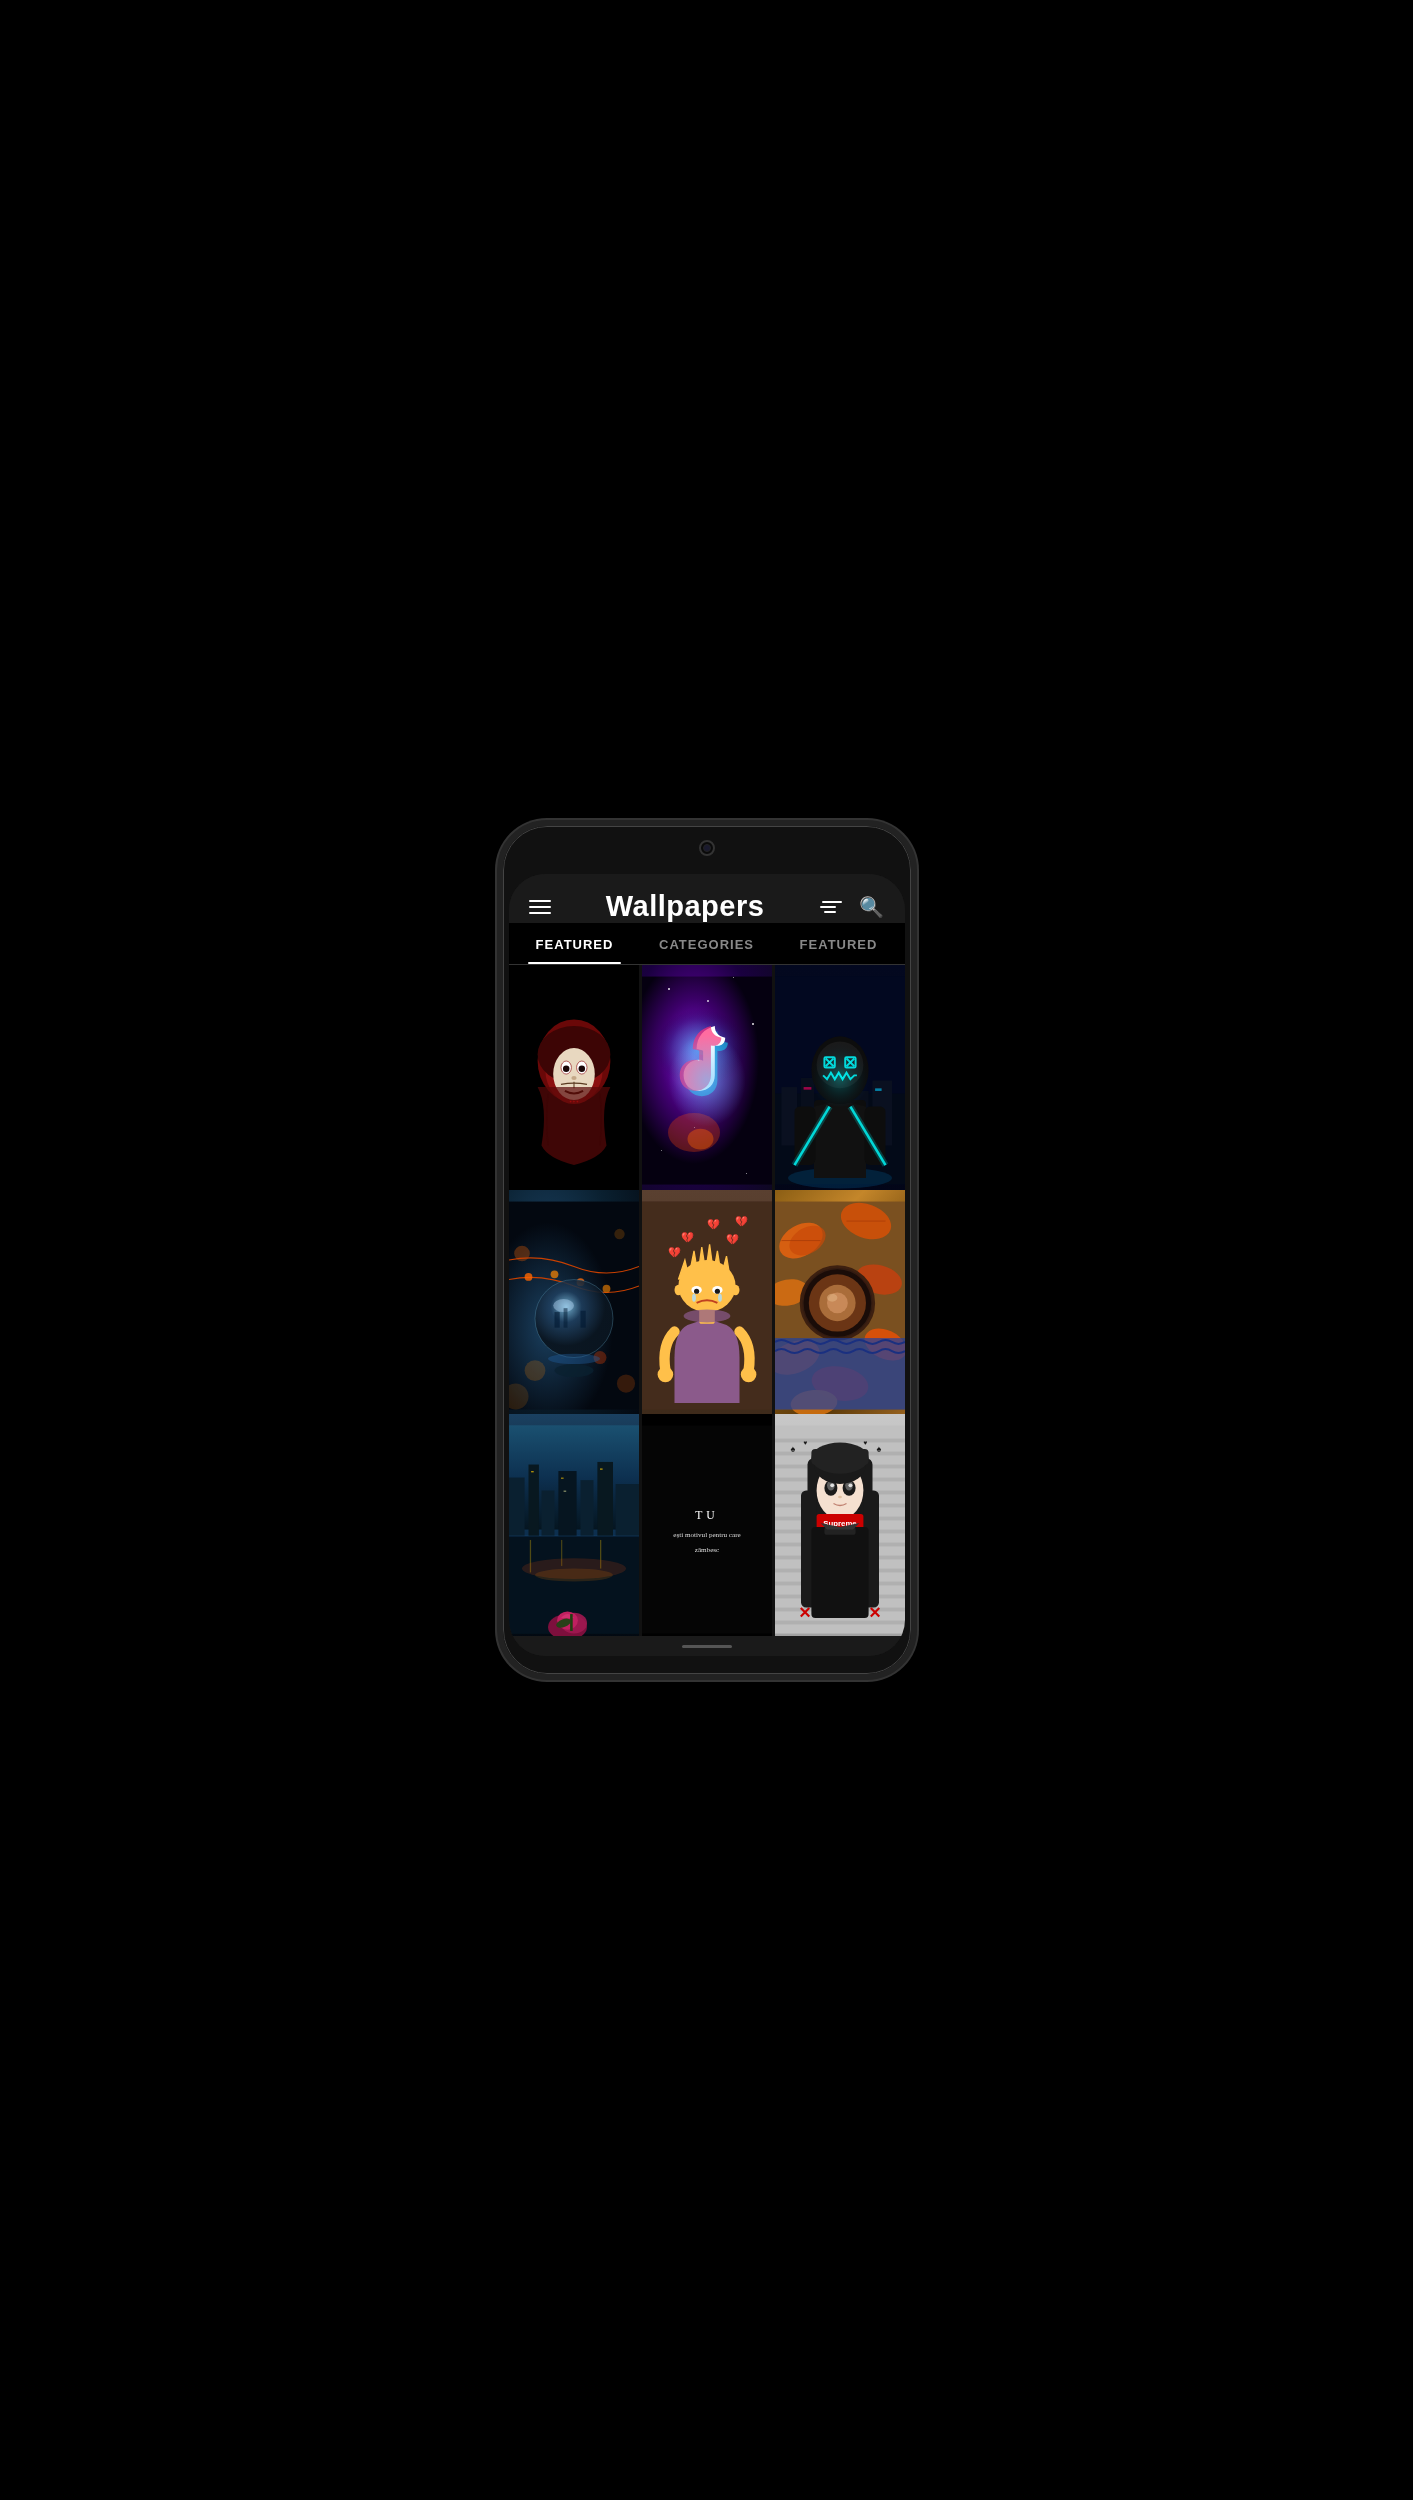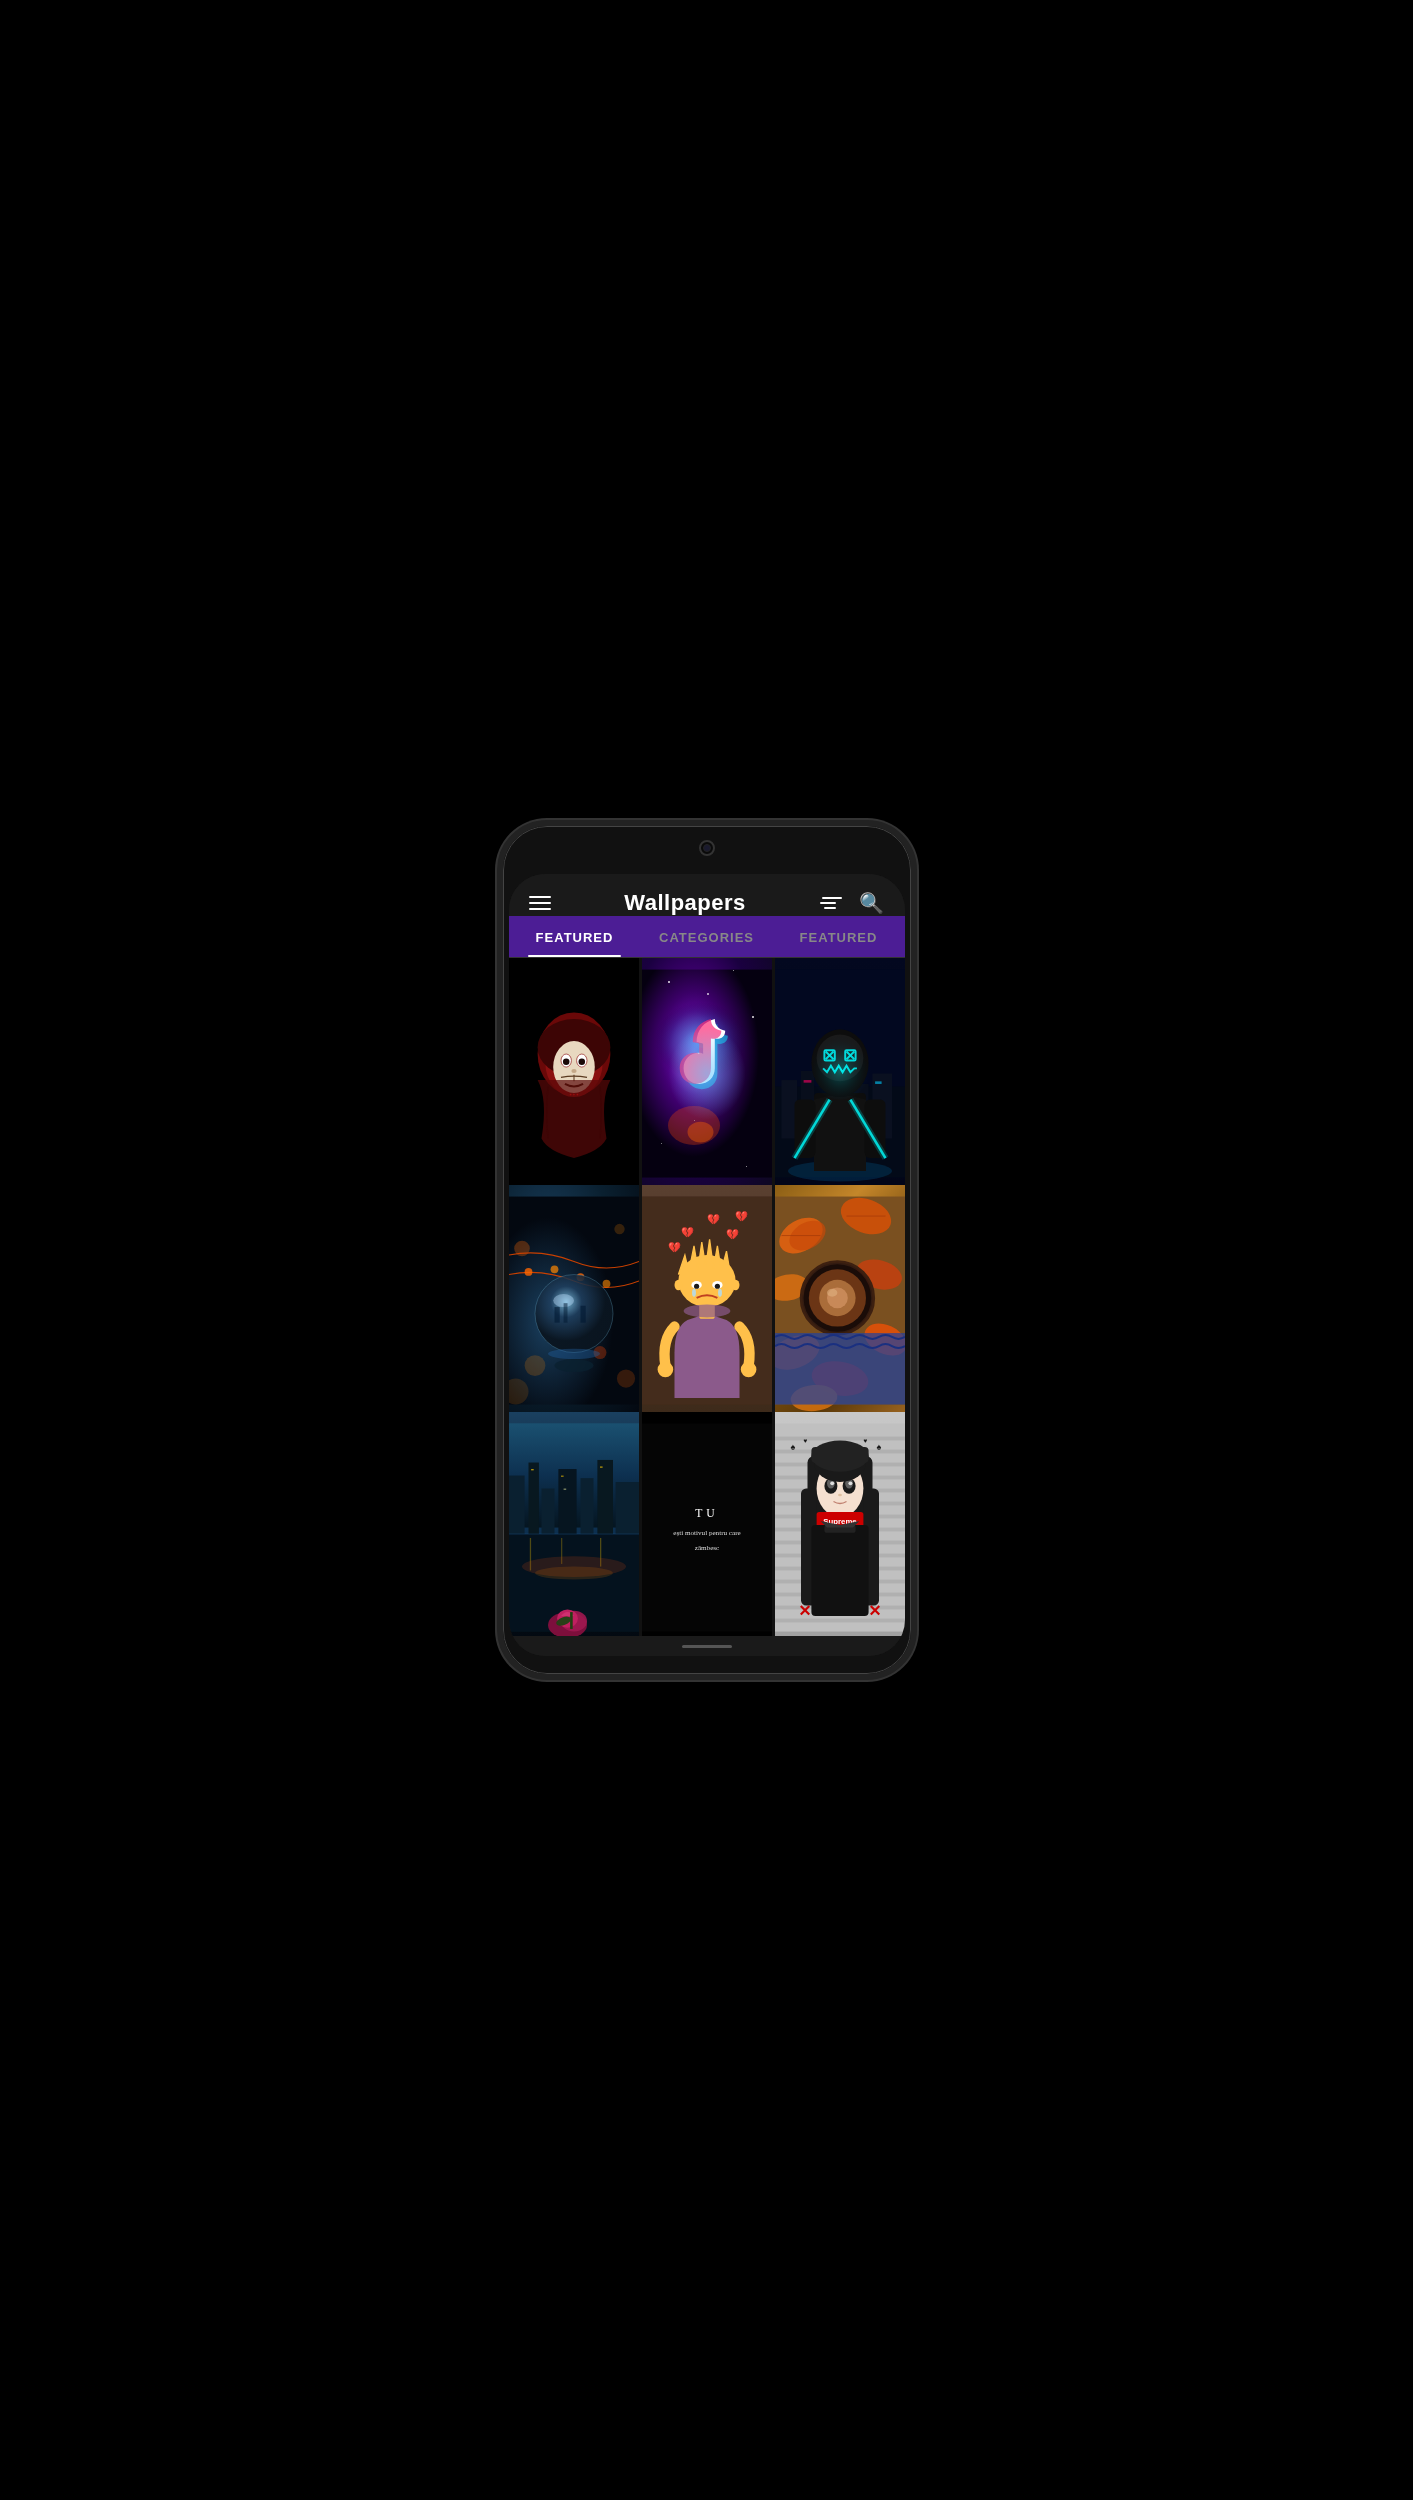--- a/index.html
+++ b/index.html
@@ -92,40 +92,40 @@
 
     .header-icon .bar {
       width: 22px;
       height: 2px;
       background: #fff;
       border-radius: 2px;
     }
 
     .header-title {
       color: #fff;
-      font-size: 22px;
+      font-size: 29px;
       font-weight: 700;
       letter-spacing: 0.5px;
     }
 
     .header-right {
       display: flex;
       gap: 18px;
       align-items: center;
     }
 
     .header-right-icon {
       color: #fff;
       font-size: 20px;
       cursor: pointer;
     }
 
     
     .tabs {
-      background: #4c1d95;
+      background: #000000;
       display: flex;
       padding: 14px 0 0 0;
       border-bottom: 1px solid #333;
     }
 
     .tab {
       flex: 1;
       text-align: center;
       padding-bottom: 12px;
       color: #888;

